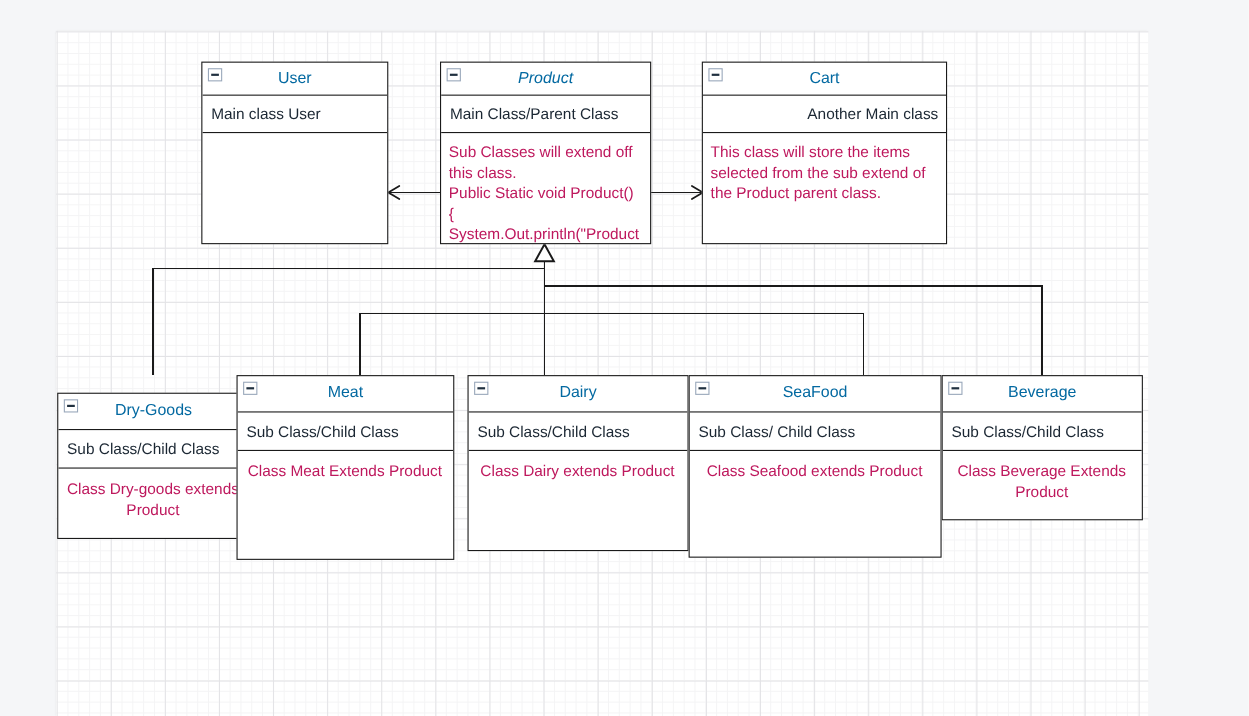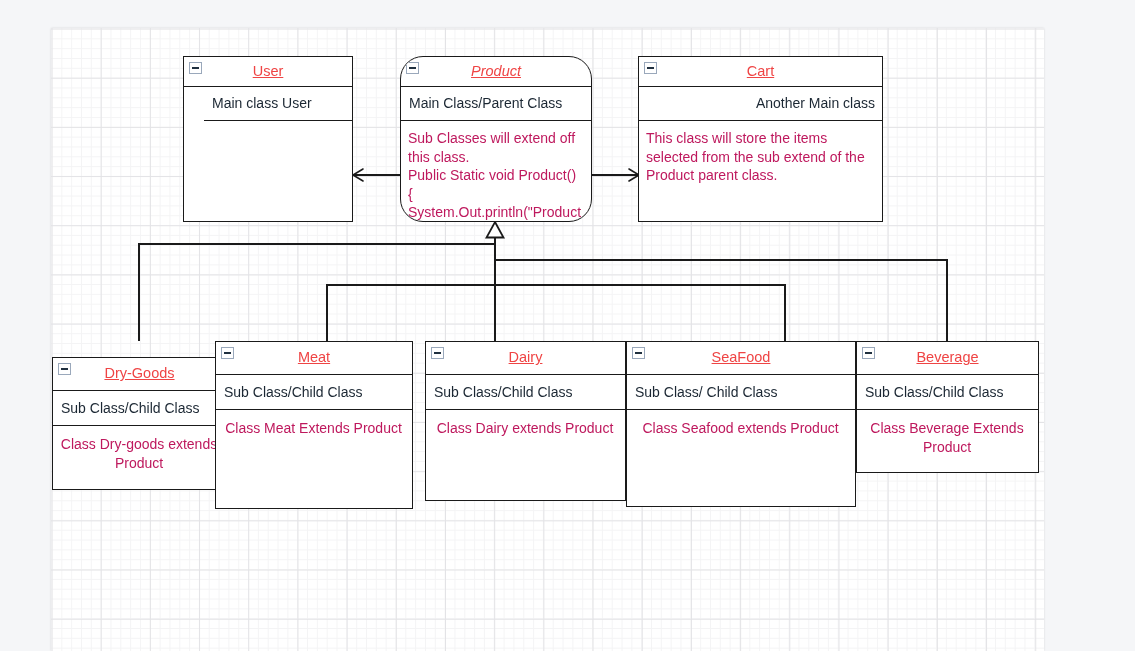--- a/index.html
+++ b/index.html
@@ -60,28 +60,27 @@
     border: 1.6px solid #1a1a1a;
     box-sizing: border-box;
     overflow: hidden;
     z-index: 5;
   }
 
   .uml-title {
     position: relative;
     text-align: center;
     font-size: 14.5px;
-    color: #ef4444;
+    color: #0369a1;
     line-height: 1.2;
     box-sizing: border-box;
     display: flex;
     align-items: center;
     justify-content: center;
     border-bottom: 1.6px solid #1a1a1a;
-    text-decoration: underline;
   }
   .uml-title.italic { font-style: italic; }
 
   .collapse-icon {
     position: absolute;
     left: 5px;
     top: 5px;
     width: 13px;
     height: 12px;
     border: 1px solid #9aa8bb;
@@ -115,28 +114,28 @@
     color: #be185d;
     line-height: 1.33;
     box-sizing: border-box;
     white-space: pre-line;
   }
   .uml-body.center { text-align: center; padding-top: 9px; }
 
   
   #box-user      { left: 132px; top: 28px;  width: 170px; height: 166px; }
   #box-user   .uml-title { height: 30px; }
-  #box-user   .uml-attr  { height: 34px; padding-top: 8px; margin-left: 20px; }
-
-  #box-product   { left: 349px; top: 28px;  width: 192px; height: 166px; border-radius: 23px; }
+  #box-user   .uml-attr  { height: 34px; padding-top: 8px; }
+
+  #box-product   { left: 349px; top: 28px;  width: 192px; height: 166px; }
   #box-product.uml-box   { border-bottom-width: 1.6px; }
   #box-product .uml-title { height: 30px; }
   #box-product .uml-attr  { height: 34px; padding-top: 8px; }
 
-  #box-cart      { left: 587px; top: 28px;  width: 245px; height: 166px; }
+  #box-cart      { left: 587px; top: 28px;  width: 223px; height: 166px; }
   #box-cart   .uml-title { height: 30px; }
   #box-cart   .uml-attr  { height: 34px; padding-top: 8px; text-align: right; }
 
   #box-drygoods  { left: 1px;   top: 329px; width: 175px; height: 133px; }
   #box-meat      { left: 164px; top: 313px; width: 198px; height: 168px; }
   #box-dairy     { left: 374px; top: 313px; width: 201px; height: 160px; }
   #box-seafood   { left: 575px; top: 313px; width: 230px; height: 166px; }
   #box-beverage  { left: 805px; top: 313px; width: 183px; height: 132px; }
 
   .sub .uml-title { height: 33px; }

